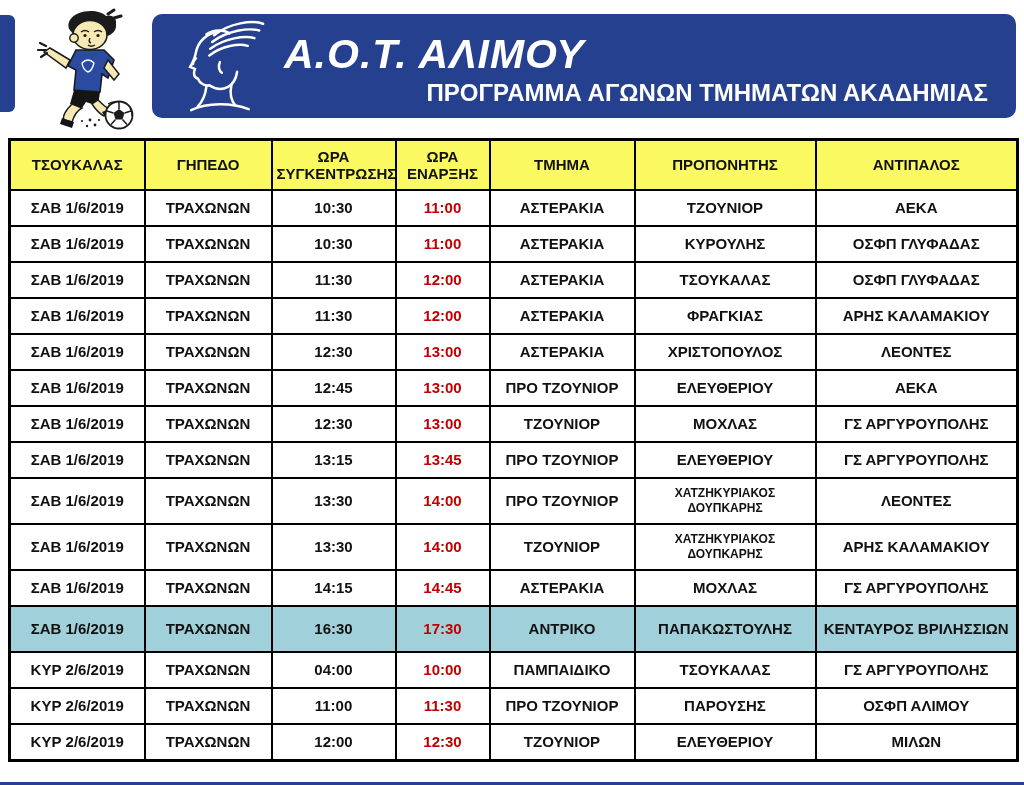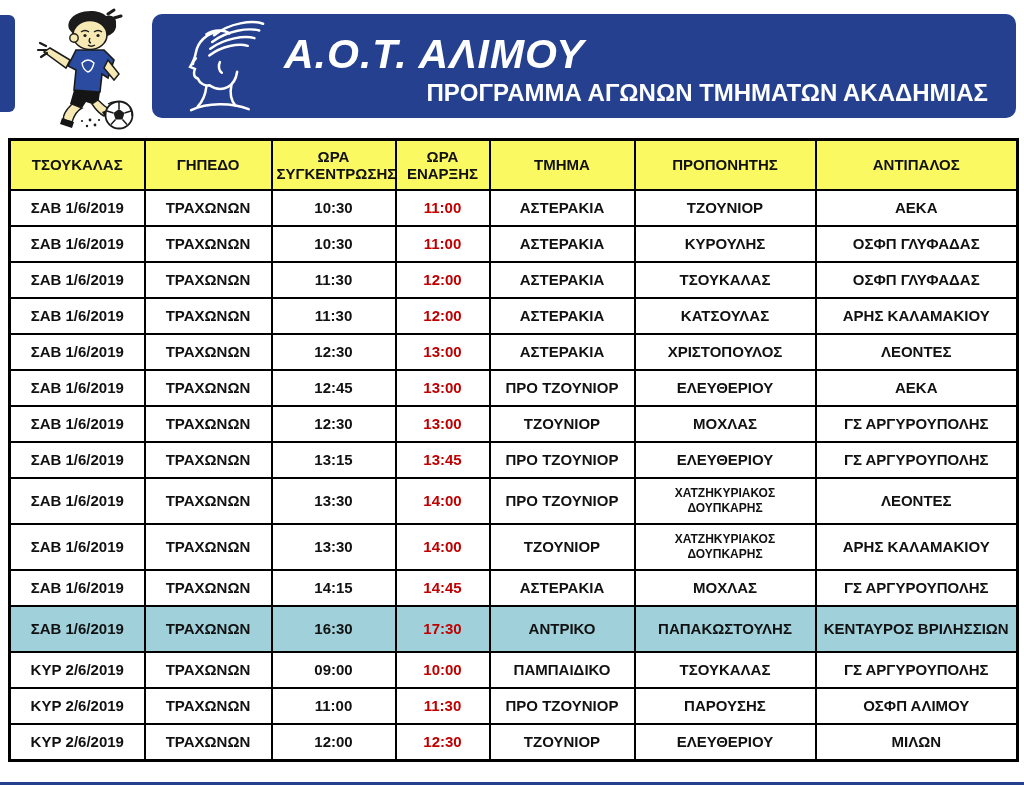--- a/index.html
+++ b/index.html
@@ -159,21 +159,21 @@
           <td>ΑΣΤΕΡΑΚΙΑ</td>
           <td>ΤΣΟΥΚΑΛΑΣ</td>
           <td>ΟΣΦΠ ΓΛΥΦΑΔΑΣ</td>
         </tr>
         <tr>
           <td>ΣΑΒ 1/6/2019</td>
           <td>ΤΡΑΧΩΝΩΝ</td>
           <td>11:30</td>
           <td class="start">12:00</td>
           <td>ΑΣΤΕΡΑΚΙΑ</td>
-          <td>ΚΑΤΣΟΥΛΑΣ</td>
+          <td>ΦΡΑΓΚΙΑΣ</td>
           <td>ΑΡΗΣ ΚΑΛΑΜΑΚΙΟΥ</td>
         </tr>
         <tr>
           <td>ΣΑΒ 1/6/2019</td>
           <td>ΤΡΑΧΩΝΩΝ</td>
           <td>12:30</td>
           <td class="start">13:00</td>
           <td>ΑΣΤΕΡΑΚΙΑ</td>
           <td>ΧΡΙΣΤΟΠΟΥΛΟΣ</td>
           <td>ΛΕΟΝΤΕΣ</td>
@@ -237,21 +237,21 @@
           <td>ΤΡΑΧΩΝΩΝ</td>
           <td>16:30</td>
           <td class="start">17:30</td>
           <td>ΑΝΤΡΙΚΟ</td>
           <td>ΠΑΠΑΚΩΣΤΟΥΛΗΣ</td>
           <td>ΚΕΝΤΑΥΡΟΣ ΒΡΙΛΗΣΣΙΩΝ</td>
         </tr>
         <tr>
           <td>ΚΥΡ 2/6/2019</td>
           <td>ΤΡΑΧΩΝΩΝ</td>
-          <td>09:00</td>
+          <td>04:00</td>
           <td class="start">10:00</td>
           <td>ΠΑΜΠΑΙΔΙΚΟ</td>
           <td>ΤΣΟΥΚΑΛΑΣ</td>
           <td>ΓΣ ΑΡΓΥΡΟΥΠΟΛΗΣ</td>
         </tr>
         <tr>
           <td>ΚΥΡ 2/6/2019</td>
           <td>ΤΡΑΧΩΝΩΝ</td>
           <td>11:00</td>
           <td class="start">11:30</td>

